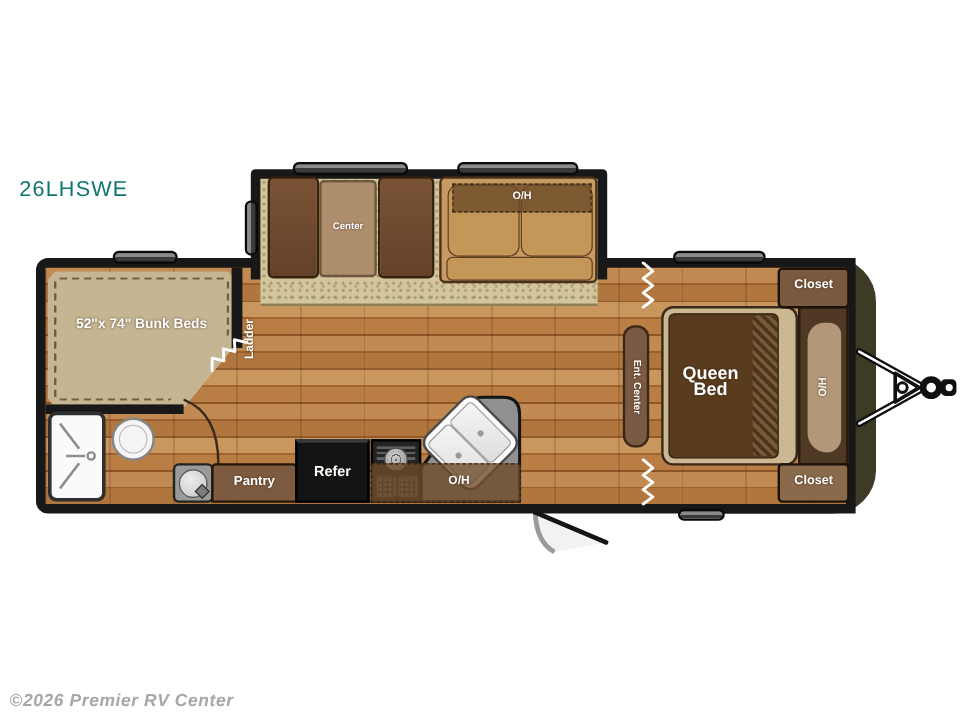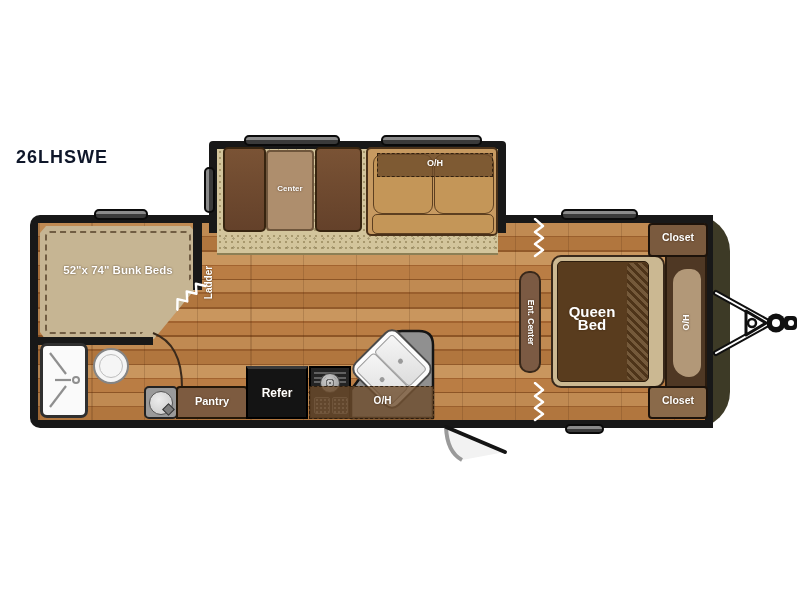--- a/index.html
+++ b/index.html
@@ -94,21 +94,21 @@
   .bed-oh{left:665px;top:255px;width:42px;height:133px;background:#4f3824;border:2px solid #2a1b0e;
        box-sizing:border-box;}
   .bed-oh-blob{position:absolute;left:6px;top:12px;width:28px;height:108px;background:#c3a987;
        opacity:.85;border-radius:14px 10px 12px 16px;}
   .closet{width:60px;height:34px;border:2px solid #1c120a;border-radius:4px;box-sizing:border-box;}
   .counter-svg{left:345px;top:328px;}
 
   
   .lbl{color:#fff;font-weight:bold;text-align:center;
        text-shadow:0 0 2px rgba(50,30,10,.75);white-space:nowrap;}
-  .title{left:16px;top:147px;color:#0f172a;font-size:18px;letter-spacing:1px;font-weight:700;}
+  .title{left:16px;top:147px;color:#0f766e;font-size:18px;letter-spacing:1px;font-weight:400;}
   .watermark{left:8px;top:576px;color:#a7a7a7;font-size:14.5px;font-weight:bold;font-style:italic;
        letter-spacing:.5px;text-shadow:none;}
   .rot90{transform:rotate(90deg);}
   .rotm90{transform:rotate(-90deg);}
 
   .zig{width:40px;height:12px;}
 </style>
 </head>
 <body>
 
@@ -251,14 +251,15 @@
       </g>
       <path d="M40,28 L60,40 L40,52 Z" fill="#ffffff" stroke="#101010" stroke-width="3" stroke-linejoin="round"></path>
       <circle cx="46" cy="40" r="4" fill="#ffffff" stroke="#101010" stroke-width="2.5"></circle>
       <circle cx="70" cy="40" r="9.5" fill="#101010"></circle>
       <circle cx="70" cy="40" r="4" fill="#ffffff"></circle>
       <rect x="78" y="33" width="13" height="14" rx="4" fill="#101010"></rect>
       <circle cx="85" cy="40" r="3" fill="#ffffff"></circle>
     </svg>
   </div>
 
+  <div class="abs lbl watermark">©2026 Premier RV Center</div>
 
 </div>
 
 </body></html>

